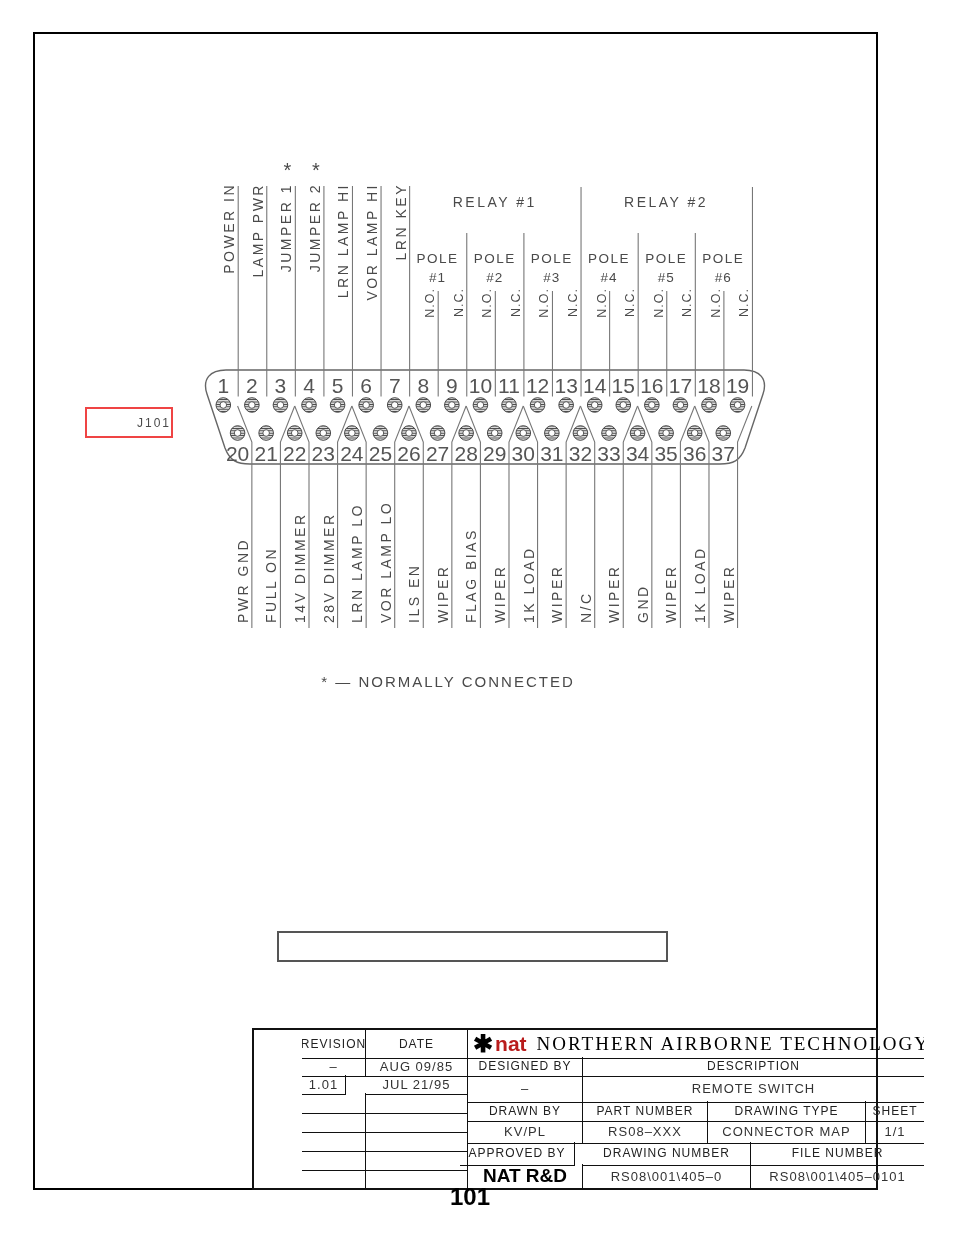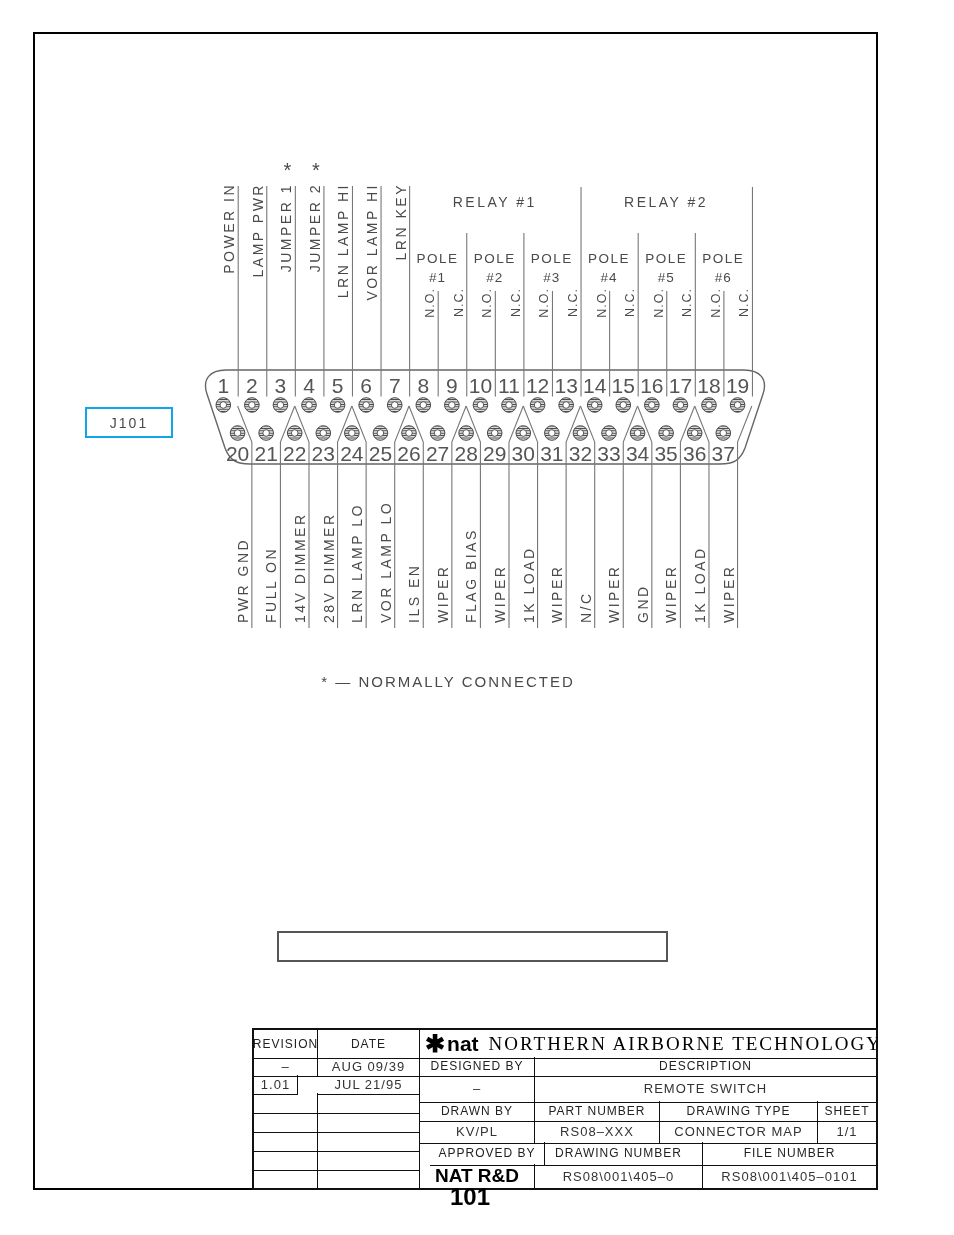--- a/index.html
+++ b/index.html
@@ -1,38 +1,38 @@
 <!DOCTYPE html>
 <html><head>
 <meta charset="utf-8">
 <style>
   html,body{margin:0;padding:0;background:#fff;}
   .page{position:relative;width:954px;height:1235px;background:#ffffff;overflow:hidden;
         font-family:"Liberation Sans",sans-serif;}
   .pageborder{position:absolute;left:33px;top:32px;width:845px;height:1158px;
         border:2px solid #000;box-sizing:border-box;}
-  .jbox{position:absolute;left:85px;top:407px;width:88px;height:31px;border:2px solid #0ea5e9;
-        box-sizing:border-box;display:flex;align-items:center;justify-content:center;
-        font-size:14px;letter-spacing:2px;color:#4a4a4a;}
+  .jbox{position:absolute;left:85px;top:407px;width:88px;height:31px;border:2px solid #ef4444;
+        box-sizing:border-box;display:flex;align-items:center;justify-content:flex-end;
+        font-size:12px;letter-spacing:2px;color:#4a4a4a;}
   svg#diagram{position:absolute;left:0;top:0;}
   .note{position:absolute;color:#4a4a4a;font-size:15px;letter-spacing:2px;text-align:center;
         white-space:nowrap;}
   .emptybox{position:absolute;left:277px;top:931px;width:391px;height:31px;
         border:2px solid #555;box-sizing:border-box;}
   .tb{position:absolute;left:252px;top:1028px;width:626px;height:162px;
         border:2px solid #111;box-sizing:border-box;}
   .cell{position:absolute;box-sizing:border-box;display:flex;align-items:center;
         justify-content:center;border-right:1.5px solid #111;border-bottom:1.5px solid #111;
-        font-size:12px;letter-spacing:1px;color:#222;white-space:nowrap;overflow:hidden;}
+        font-size:12px;letter-spacing:1px;color:#222;white-space:nowrap;overflow:hidden;margin-left:48px;}
   .cell.nr{border-right:none;}
   .cell.nb{border-bottom:none;}
   .cell.val{font-size:13px;color:#333;}
   .logo-cell{justify-content:flex-start;padding-left:5px;}
   .logo-star{font-size:24px;font-weight:bold;color:#000;line-height:1;margin-right:1px;}
-  .logo-nat{font-size:21px;font-weight:800;color:#000000;letter-spacing:0px;margin-right:10px;}
+  .logo-nat{font-size:21px;font-weight:800;color:#b91c1c;letter-spacing:0px;margin-right:10px;}
   .company{font-family:"Liberation Serif",serif;font-size:19px;color:#000;letter-spacing:2px;}
   .approved{font-size:19px;font-weight:bold;letter-spacing:0px;color:#000;}
   .pagenum{position:absolute;left:425px;top:1183px;width:90px;text-align:center;
         font-size:24px;font-weight:bold;color:#000;}
 </style>
 </head>
 <body>
 
 <div class="page">
   <div class="pageborder"></div>
@@ -256,21 +256,21 @@
   <div class="note" style="left:258px;top:673px;width:380px;">* — NORMALLY CONNECTED</div>
 
   <div class="emptybox"></div>
 
   <div class="tb">
 
     <div class="cell" style="left:0;top:0;width:64px;height:28.5px;">REVISION</div>
     <div class="cell" style="left:64px;top:0;width:102px;height:28.5px;">DATE</div>
 
     <div class="cell val" style="left:0;top:27px;width:64px;height:19.5px;">–</div>
-    <div class="cell val" style="left:64px;top:27px;width:102px;height:19.5px;">AUG 09/39</div>
+    <div class="cell val" style="left:64px;top:27px;width:102px;height:19.5px;">AUG 09/85</div>
     <div class="cell val" style="left:0;top:45px;width:44px;height:19.5px;">1.01</div>
     <div class="cell val" style="left:64px;top:45px;width:102px;height:19.5px;">JUL 21/95</div>
     <div class="cell val" style="left:0;top:63px;width:64px;height:20.5px;"></div>
     <div class="cell val" style="left:64px;top:63px;width:102px;height:20.5px;"></div>
     <div class="cell val" style="left:0;top:82px;width:64px;height:20.5px;"></div>
     <div class="cell val" style="left:64px;top:82px;width:102px;height:20.5px;"></div>
     <div class="cell val" style="left:0;top:101px;width:64px;height:20.5px;"></div>
     <div class="cell val" style="left:64px;top:101px;width:102px;height:20.5px;"></div>
     <div class="cell val" style="left:0;top:120px;width:64px;height:20.5px;"></div>
     <div class="cell val" style="left:64px;top:120px;width:102px;height:20.5px;"></div>
@@ -290,21 +290,21 @@
 
     <div class="cell" style="left:166px;top:71px;width:115px;height:20.5px;">DRAWN BY</div>
     <div class="cell" style="left:281px;top:71px;width:125px;height:20.5px;">PART NUMBER</div>
     <div class="cell" style="left:406px;top:71px;width:158px;height:20.5px;">DRAWING TYPE</div>
     <div class="cell nr" style="left:564px;top:71px;width:58px;height:20.5px;">SHEET</div>
     <div class="cell val" style="left:166px;top:90px;width:115px;height:23.5px;">KV/PL</div>
     <div class="cell val" style="left:281px;top:90px;width:125px;height:23.5px;">RS08–XXX</div>
     <div class="cell val" style="left:406px;top:90px;width:158px;height:23.5px;">CONNECTOR MAP</div>
     <div class="cell val nr" style="left:564px;top:90px;width:58px;height:23.5px;">1/1</div>
 
-    <div class="cell" style="left:176px;top:112px;width:115px;height:23.5px;">APPROVED BY</div>
+    <div class="cell" style="left:158px;top:112px;width:115px;height:23.5px;">APPROVED BY</div>
     <div class="cell" style="left:281px;top:112px;width:168px;height:23.5px;">DRAWING NUMBER</div>
     <div class="cell nr" style="left:449px;top:112px;width:173px;height:23.5px;">FILE NUMBER</div>
     <div class="cell nb approved" style="left:166px;top:134px;width:115px;height:24px;">NAT R&amp;D</div>
     <div class="cell val nb" style="left:281px;top:134px;width:168px;height:24px;">RS08\001\405–0</div>
     <div class="cell val nr nb" style="left:449px;top:134px;width:173px;height:24px;">RS08\001\405–0101</div>
   </div>
 
   <div class="pagenum">101</div>
 </div>
 

